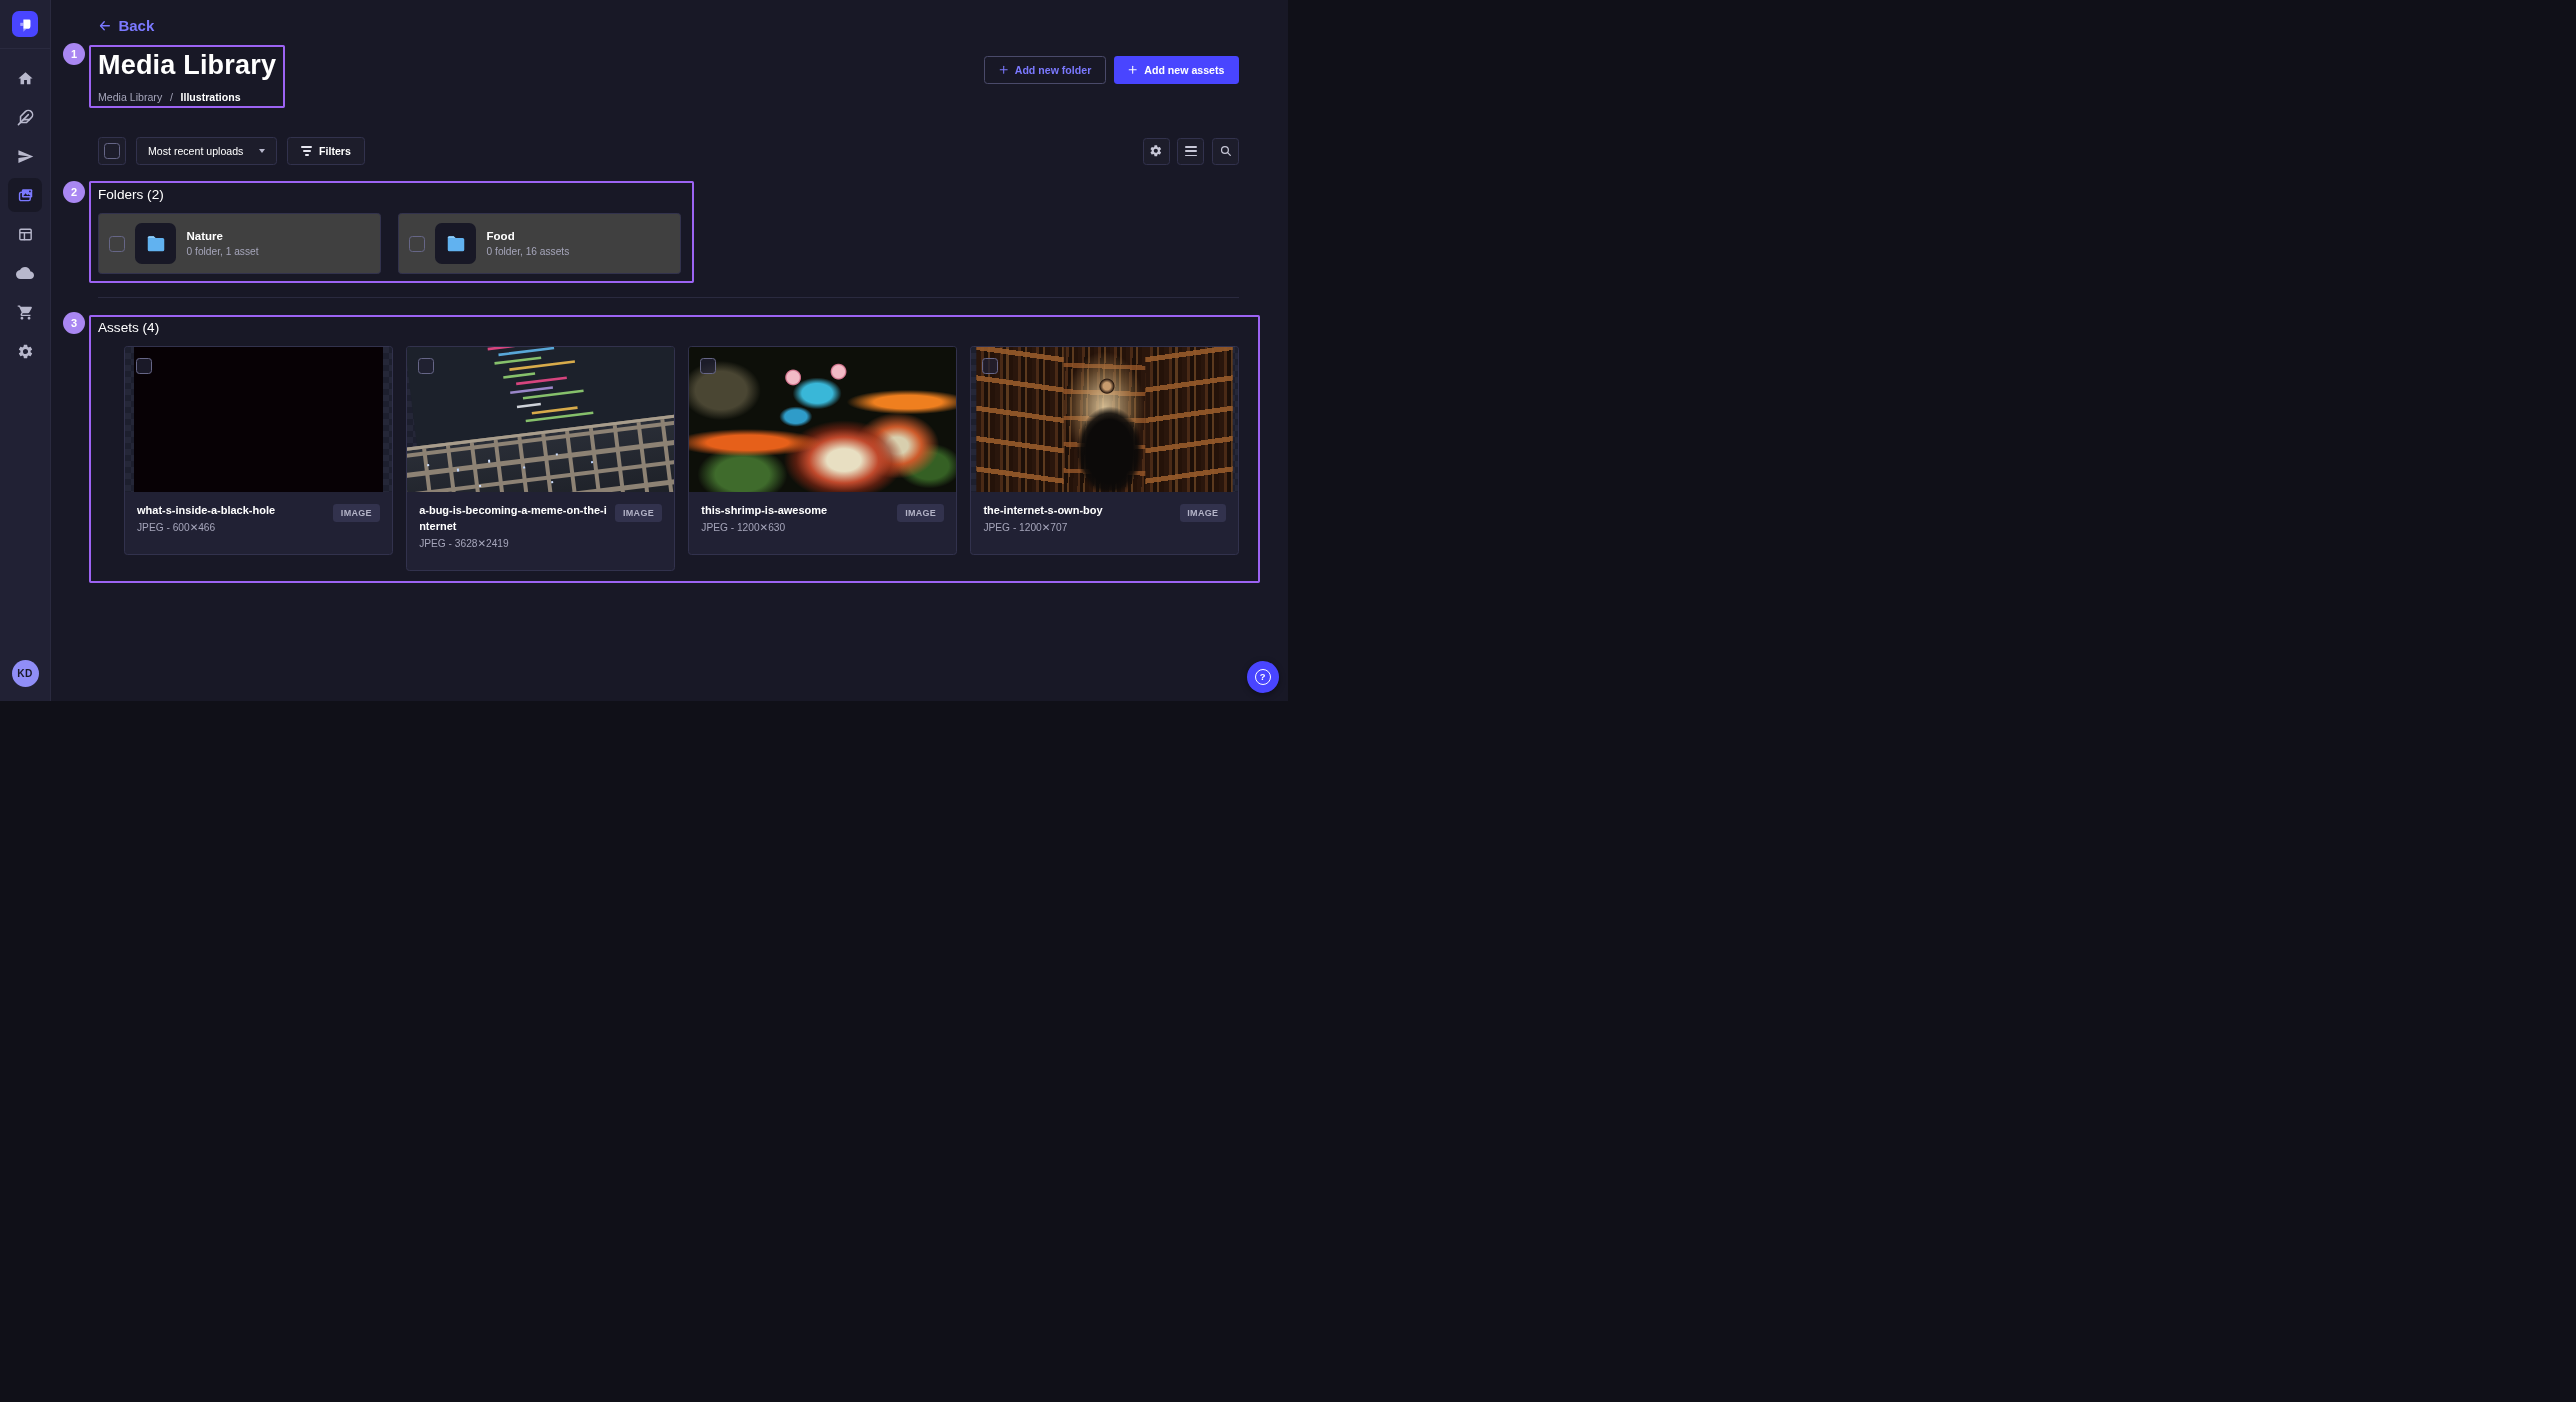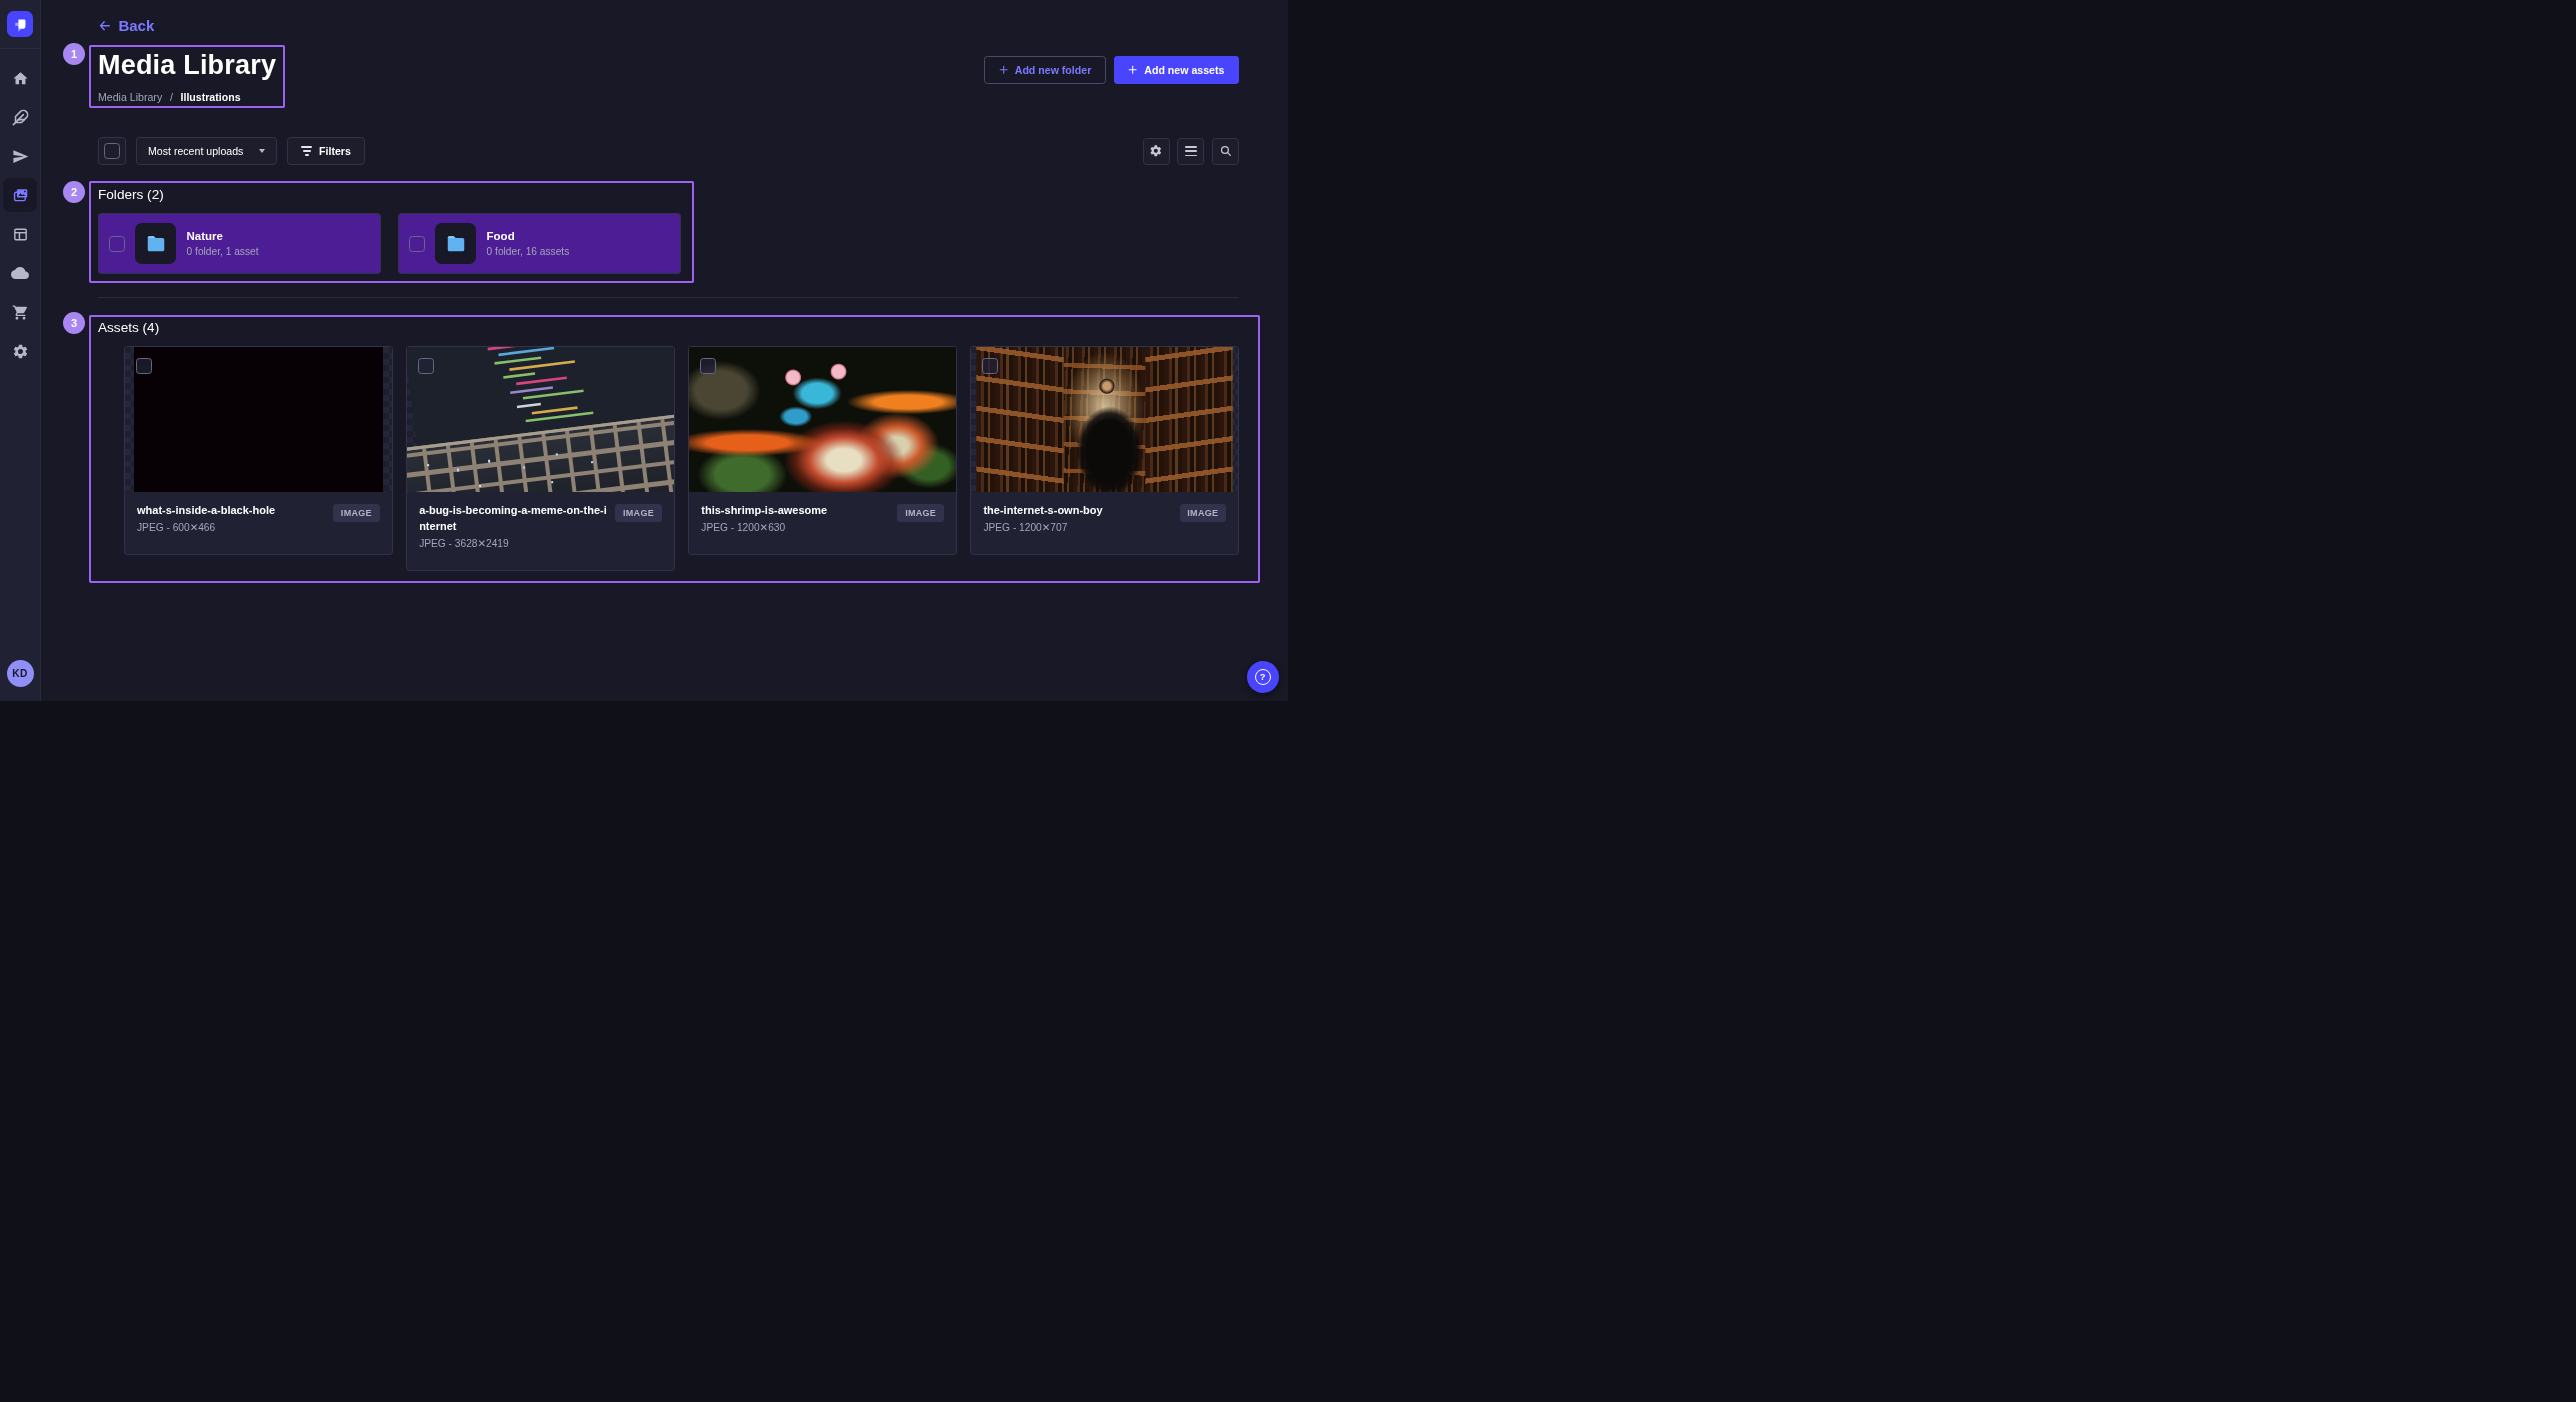--- a/index.html
+++ b/index.html
@@ -1,21 +1,21 @@
 <!DOCTYPE html>
 <html style="font-size:13.6px"><head>
 <meta charset="utf-8">
 <style>
   * { margin:0; padding:0; box-sizing:border-box; }
   html,body { background:#101018; }
   body { font-family:"Liberation Sans","DejaVu Sans",sans-serif; }
   #app { position:relative; width:1288px; height:701px; background:#181826; overflow:hidden; }
 
   
-  .sidebar { position:absolute; left:0; top:0; bottom:0; width:41px; background:#212134;
+  .sidebar { position:absolute; left:0; top:0; bottom:0; width:51px; background:#212134;
              border-right:0.9px solid #2a2a3f; display:flex; flex-direction:column; }
   .sidebar-logo-wrap { height:49px; display:flex; align-items:center; justify-content:center;
                        border-bottom:0.9px solid #2a2a3f; }
   .sidebar-logo { width:25.6px; height:25.6px; border-radius:6.8px; background:#4945FF;
                   display:flex; align-items:center; justify-content:center; cursor:pointer; }
   .sidebar-nav { display:flex; flex-direction:column; align-items:center; padding-top:12px; }
   .nav-item { width:34px; height:34px; margin-bottom:5.1px; border-radius:6.8px; display:flex;
               align-items:center; justify-content:center; color:#b8b8cc; cursor:pointer; }
   .nav-item.active { background:#181826; color:#7B79FF; }
   .nav-item svg { display:block; }
@@ -57,21 +57,21 @@
   .funnel i:nth-child(1){ width:11px; } .funnel i:nth-child(2){ width:7.7px; } .funnel i:nth-child(3){ width:4.3px; }
   .toolbar-right { display:flex; gap:7.7px; }
   .icon-btn { width:27px; height:27px; border:0.9px solid #32324d; background:#1d1d2b; border-radius:3.4px;
               display:flex; align-items:center; justify-content:center; color:#c8c8d8; cursor:pointer; }
   .hamburger { display:flex; flex-direction:column; gap:2.6px; }
   .hamburger i { display:block; width:12px; height:1.7px; background:#c8c8d8; border-radius:0.9px; }
 
   .section-heading { color:#ffffff; font-size:13.6px; font-weight:500; }
   .folders-section { margin-top:22px; }
   .folder-row { margin-top:11px; display:flex; gap:17px; }
-  .folder-card { width:283px; height:61px; background:#4c1d95; border:0.9px solid #32324d; border-radius:3.4px;
+  .folder-card { width:283px; height:61px; background:#404040; border:0.9px solid #32324d; border-radius:3.4px;
                  display:flex; align-items:center; gap:10.2px; padding:0 10.2px; cursor:pointer; }
   .folder-tile { width:41px; height:41px; border-radius:6.8px; background:#181826; display:flex;
                  align-items:center; justify-content:center; }
   .folder-name { color:#ffffff; font-size:11.5px; font-weight:600; }
   .folder-meta { color:#a5a5ba; font-size:10.2px; margin-top:4.3px; }
 
   .divider { height:0.9px; background:#2a2a3f; margin:23px 0 22px; }
 
   .asset-grid { margin-top:11px; display:grid; grid-template-columns:repeat(4,1fr); gap:13.6px; align-items:start;margin-left:26px; }
   .asset-card { background:#212134; border:0.9px solid #32324d; border-radius:3.4px; overflow:hidden; cursor:pointer; }

